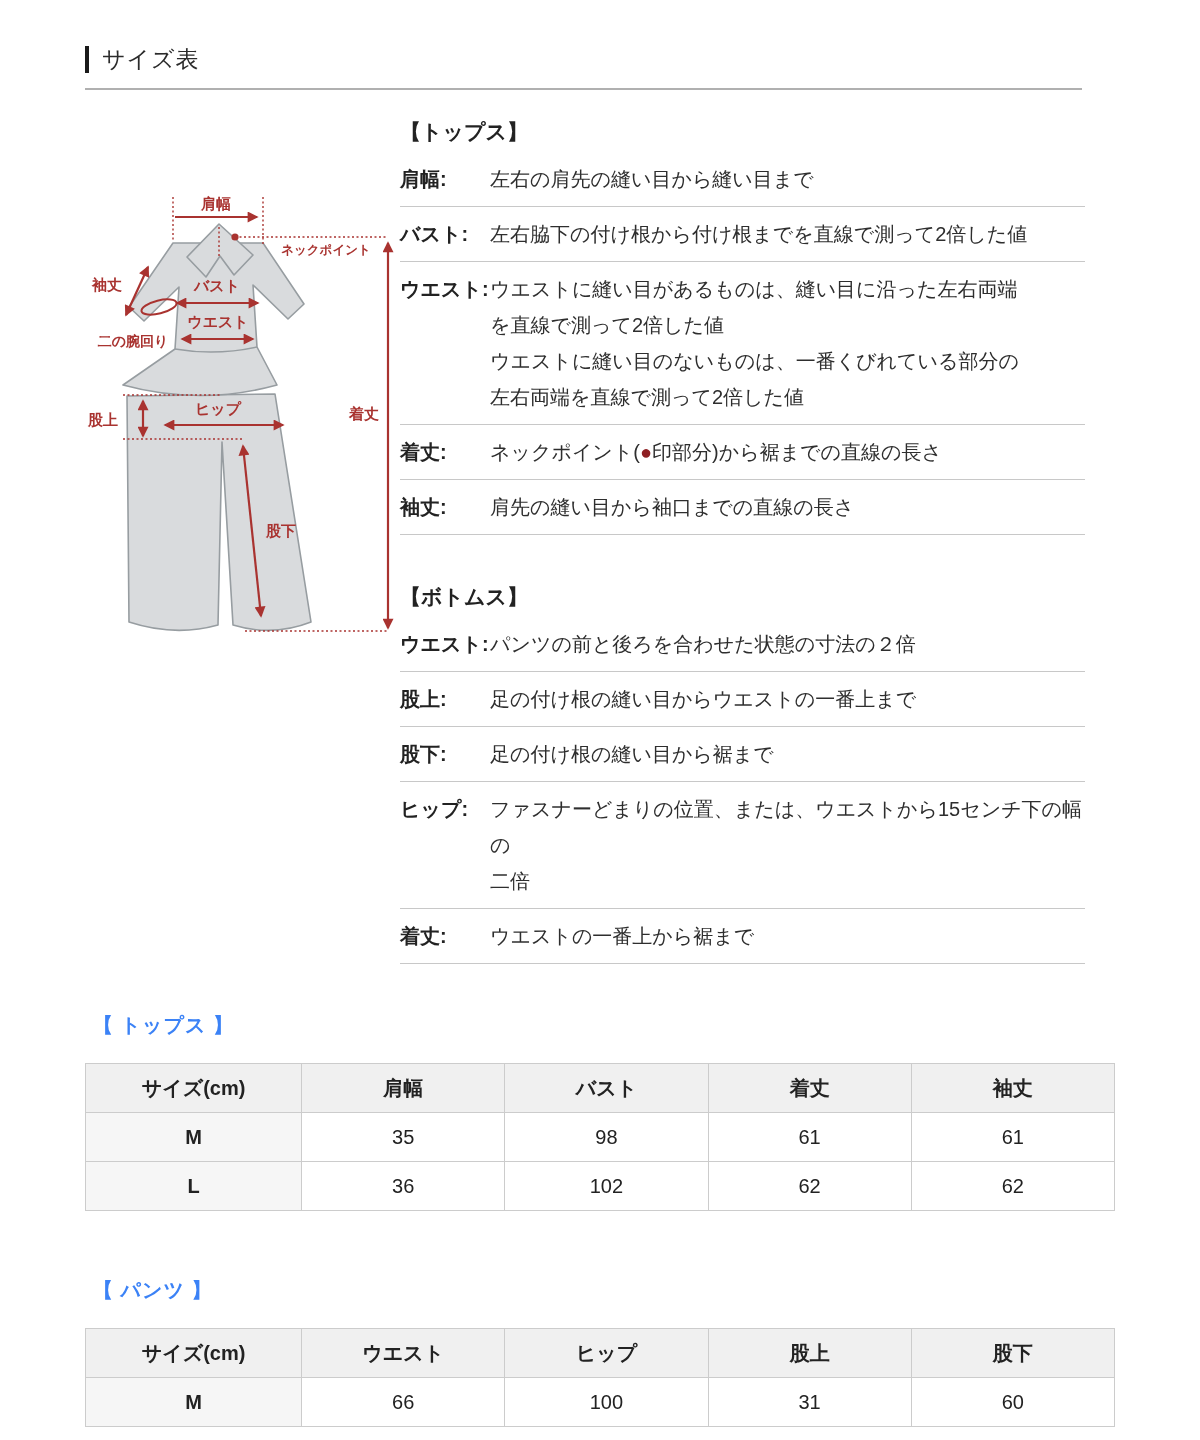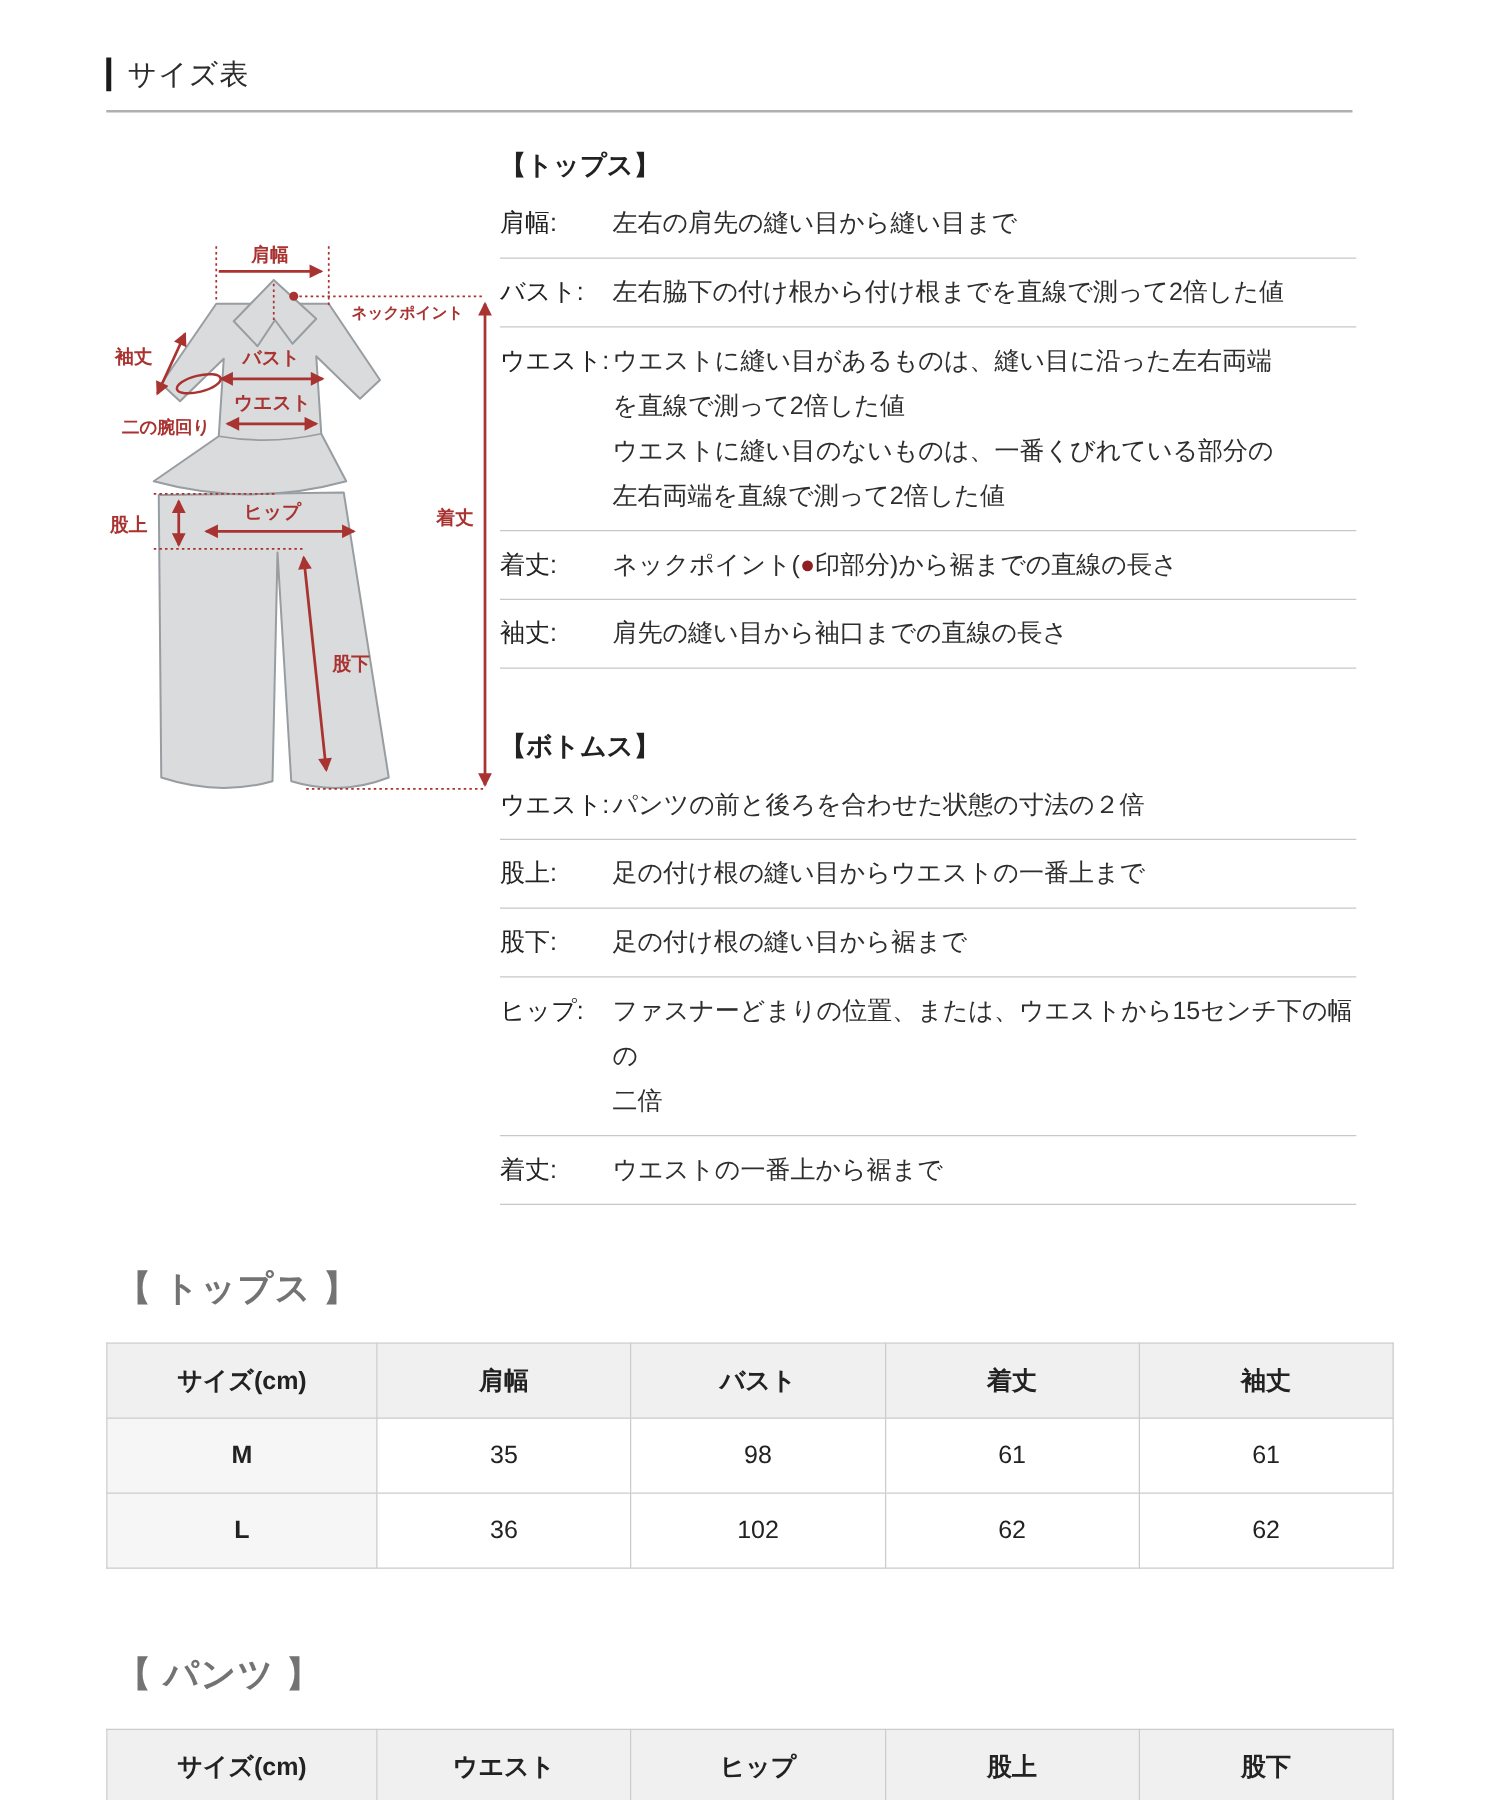--- a/index.html
+++ b/index.html
@@ -20,30 +20,30 @@
   
   .main { display:flex; margin-top:24px; }
   .diagram-wrap { width:315px; flex:none; }
   svg.diagram { display:block; margin-top:65px; overflow:visible; }
   svg.diagram text { font-family:"Liberation Sans","DejaVu Sans",sans-serif; font-weight:700; fill:#a93330; }
 
   .defs { flex:1; padding-right:30px; min-width:0; }
   .def-heading { font-size:21px; font-weight:700; color:#222; padding:4px 0 6px 0; }
   .def-heading.bottoms { margin-top:44px; }
   .def-item { display:flex; border-bottom:1px solid #c8c8c8; padding:9px 0; }
-  .def-term { width:90px; flex:none; font-weight:400; font-size:20px; line-height:36px; color:#222; }
+  .def-term { width:90px; flex:none; font-weight:700; font-size:20px; line-height:36px; color:#222; }
   .def-desc { flex:1; font-size:20px; line-height:36px; color:#2e2e2e; }
   .red-dot { color:#8e1f23; font-size:20px; }
 
   
-  .section-title { font-size:28px; font-weight:700; color:#737373; margin:48px 0 24px 8px; letter-spacing:1px; }
+  .section-title { font-size:20px; font-weight:700; color:#3b82f6; margin:48px 0 24px 8px; letter-spacing:1px; }
   .section-title.pants { margin-top:66px; }
   table.size-table { width:100%; border-collapse:collapse; table-layout:fixed; }
   table.size-table th, table.size-table td {
-    border:1px solid #ccc; height:60px; text-align:center; font-size:20px; vertical-align:middle;
+    border:1px solid #ccc; height:49px; text-align:center; font-size:20px; vertical-align:middle;
   }
   table.size-table th { background:#f0f0f0; font-weight:700; color:#222; }
   table.size-table td { background:#fff; color:#222; font-weight:400; }
   table.size-table td.size-cell { background:#f6f6f6; font-weight:700; }
 </style>
 </head>
 <body>
 
 <div class="page">
 

